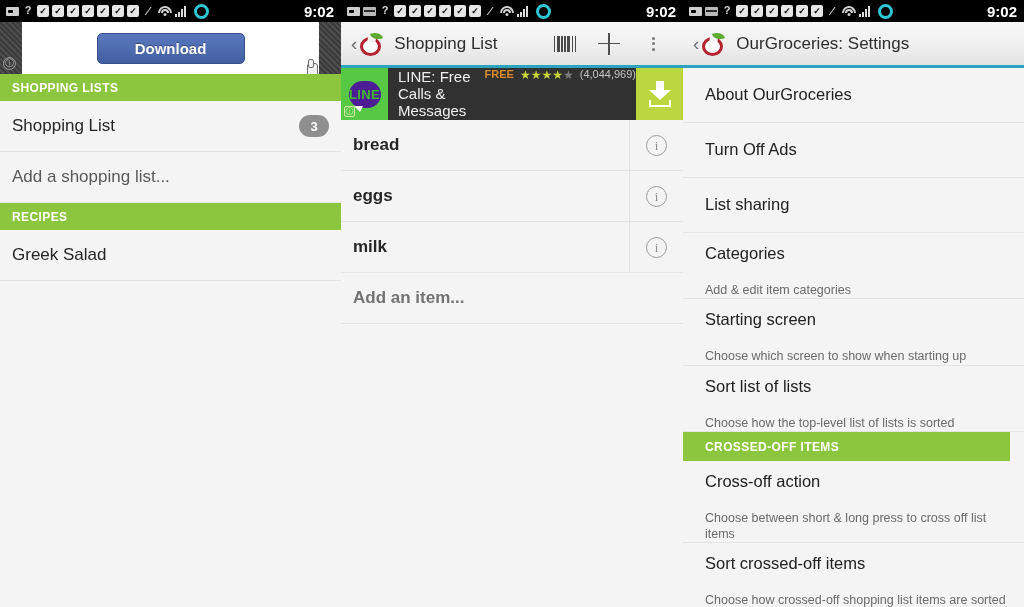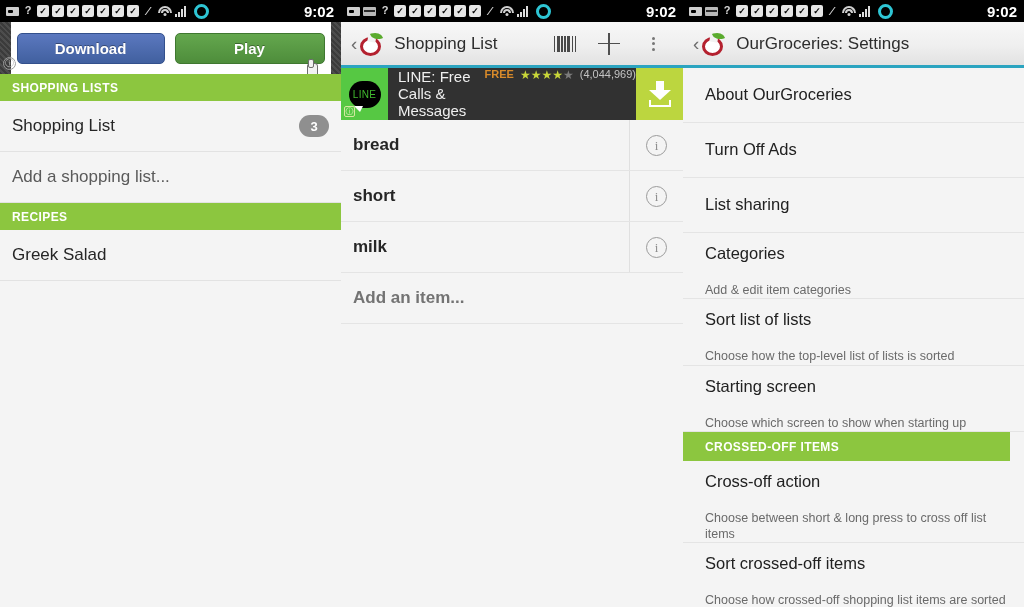--- a/index.html
+++ b/index.html
@@ -159,23 +159,23 @@
     content: ""; position: absolute; left: 1px; top: -4px; width: 4px; height: 7px;
     background: #f2f2f2; border: 1.2px solid #6e6e6e; border-radius: 2px;
   }
 
   .adbanner { height: 52px; display: flex; align-items: stretch; background: #313131; }
   .ad-icon {
     width: 47px; background: #56c843; display: flex; align-items: center; justify-content: center;
     position: relative;
   }
   .ad-icon .bubble {
-    width: 32px; height: 27px; background: #000000; border-radius: 14px;
+    width: 32px; height: 27px; background: #4c1d95; border-radius: 14px;
     display: flex; align-items: center; justify-content: center;
-    color: #41b92f; font-size: 10px; font-weight: normal; letter-spacing: .3px;
+    color: #41b92f; font-size: 13px; font-weight: bold; letter-spacing: .3px;
     position: relative;
   }
   .ad-icon .bubble::after {
     content: ""; position: absolute; left: 5px; bottom: -4px;
     border-left: 6px solid transparent; border-right: 3px solid transparent;
     border-top: 6px solid #ffffff;
   }
   .ad-icon .adchoice {
     position: absolute; left: 3px; bottom: 3px; width: 11px; height: 11px;
     border: 1px solid #d4e9a0; border-radius: 2px; color: #e4f3c0;
@@ -285,21 +285,20 @@
       <span class="sb-time">9:02</span>
     </div>
 
 
     <div class="promo">
       <div class="edge">
         <span class="dot">ⓘ</span>
       </div>
       <div class="inner">
         <span class="btn-download">Download</span>
-        <span class="btn-play">Play</span>
         <span class="cursor"></span>
       </div>
       <div class="edge"></div>
     </div>
 
     <div class="sectionhdr">SHOPPING LISTS</div>
     <div class="row">
       <span class="label">Shopping List</span>
       <span class="badge">3</span>
     </div>
@@ -394,21 +393,21 @@
       </div>
     </div>
 
     <div class="item-row">
       <span class="label">bread</span>
       <span class="item-info">
         <span class="ic-info">i</span>
       </span>
     </div>
     <div class="item-row">
-      <span class="label">short</span>
+      <span class="label">eggs</span>
       <span class="item-info">
         <span class="ic-info">i</span>
       </span>
     </div>
     <div class="item-row">
       <span class="label">milk</span>
       <span class="item-info">
         <span class="ic-info">i</span>
       </span>
     </div>
@@ -462,26 +461,26 @@
       <div class="t">Turn Off Ads</div>
     </div>
     <div class="setting tall">
       <div class="t">List sharing</div>
     </div>
     <div class="setting">
       <div class="t">Categories</div>
       <div class="s">Add &amp; edit item categories</div>
     </div>
     <div class="setting">
+      <div class="t">Starting screen</div>
+      <div class="s">Choose which screen to show when starting up</div>
+    </div>
+    <div class="setting">
       <div class="t">Sort list of lists</div>
       <div class="s">Choose how the top-level list of lists is sorted</div>
-    </div>
-    <div class="setting">
-      <div class="t">Starting screen</div>
-      <div class="s">Choose which screen to show when starting up</div>
     </div>
 
     <div class="settings-hdr">CROSSED-OFF ITEMS</div>
 
     <div class="setting">
       <div class="t">Cross-off action</div>
       <div class="s">Choose between short &amp; long press to cross off list items</div>
     </div>
     <div class="setting">
       <div class="t">Sort crossed-off items</div>

